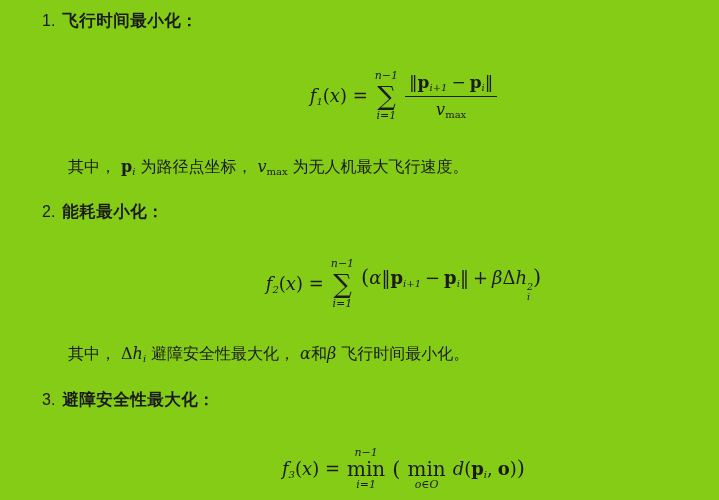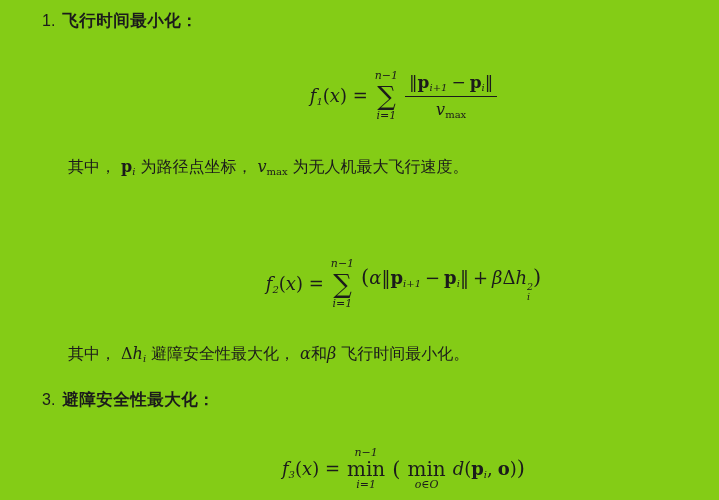--- a/index.html
+++ b/index.html
@@ -63,20 +63,23 @@
     <span class="frac">
       <span class="num mrow"><span>‖</span><span class="bf">p</span><span class="sub it">i+1</span><span class="binop">−</span><span class="bf">p</span><span class="sub it">i</span><span>‖</span></span>
       <span class="den mrow"><span class="it">v</span><span class="sub">max</span></span>
     </span>
   </div>
 
   <div class="note" style="top:152px;">
     <span class="cjk">其中，</span><span class="math bf gapL">p</span><span class="math sub it gapR">i</span><span class="cjk">为路径点坐标，</span><span class="math it gapL">v</span><span class="math sub gapR">max</span><span class="cjk">为无人机最大飞行速度。</span>
   </div>
 
+  <div class="heading" style="top:201px;">
+    <span class="num">2.</span><span class="ttl">能耗最小化</span><span class="colon">：</span>
+  </div>
 
   <div class="formula" style="top:258px;">
     <span class="mrow"><span class="it">f</span><span class="sub it">2</span><span>(</span><span class="it">x</span><span>) =</span></span>
     <span class="sumop">
       <span class="lim">n−1</span>
       <span class="sig">∑</span>
       <span class="lim">i=1</span>
     </span>
     <span class="mrow"><span class="bigp">(</span><span class="it">α</span><span>‖</span><span class="bf">p</span><span class="sub it">i+1</span><span class="binop">−</span><span class="bf">p</span><span class="sub it">i</span><span>‖</span><span class="binop">+</span><span class="it">β</span><span>Δ</span><span class="it">h</span><span class="stack">
           <span>2</span>

